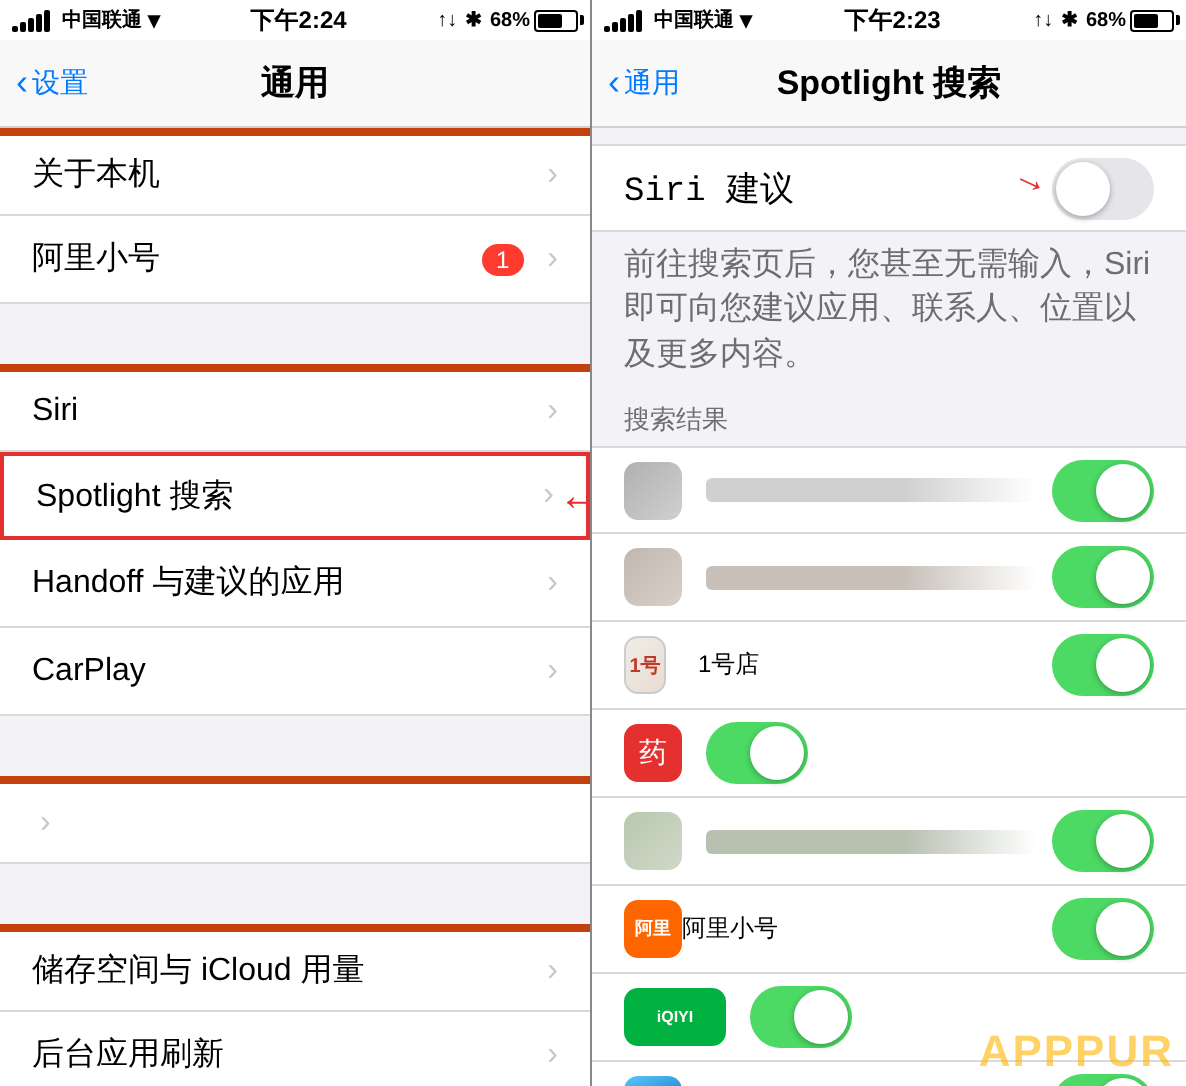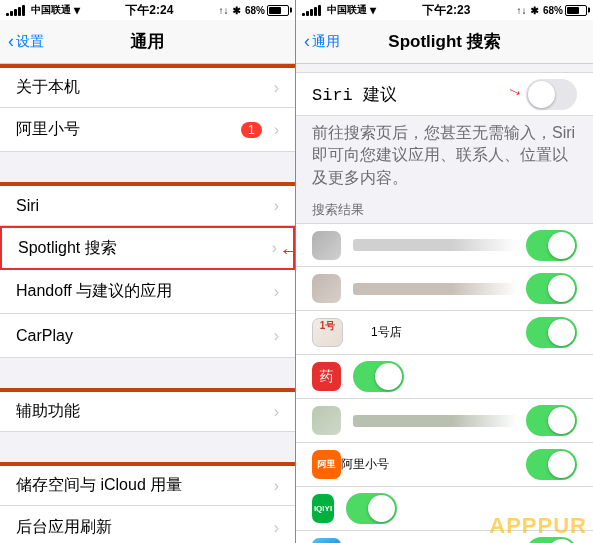--- a/index.html
+++ b/index.html
@@ -407,21 +407,20 @@
       <div class="list-item">
         <span class="item-label">CarPlay</span>
         <span class="item-chevron">›</span>
       </div>
     </div>
 
     <div class="section-divider"></div>
 
     <div class="list-section">
       <div class="list-item">
-        <span class="item-label">辅助功能</span>
         <span class="item-chevron">›</span>
       </div>
     </div>
 
     <div class="section-divider"></div>
 
     <div class="list-section">
       <div class="list-item">
         <span class="item-label">储存空间与 iCloud 用量</span>
         <span class="item-chevron">›</span>
@@ -495,21 +494,21 @@
 
     <div class="app-row">
       <div class="app-icon gray-blur2"></div>
       <div style="flex:1; height:12px; background: linear-gradient(90deg, #c8c0b8 60%, transparent); border-radius:3px;"></div>
       <div class="toggle on" style="margin-left:8px;">
         <div class="toggle-knob"></div>
       </div>
     </div>
 
     <div class="app-row">
-      <div class="app-icon" style="background: linear-gradient(135deg, #f0ece8 0%, #e8dcd0 100%); border:1px solid #ccc; border-radius:7px; display:flex; align-items:flex-start; justify-content:center; font-weight:900; color:#c0392b; font-size:10px; margin-right:28px; width:31px; height:29px;">
+      <div class="app-icon" style="background: linear-gradient(135deg, #f0ece8 0%, #e8dcd0 100%); border:1px solid #ccc; border-radius:7px; display:flex; align-items:center; justify-content:center; font-weight:900; color:#c0392b; font-size:10px; margin-right:16px; width:21px; height:29px;">
         <span>1号</span>
       </div>
       <span class="app-name">1号店</span>
       <div class="toggle on">
         <div class="toggle-knob"></div>
       </div>
     </div>
 
     <div class="app-row">
       <div class="app-icon red-medicine">药</div>
@@ -528,21 +527,21 @@
 
     <div class="app-row">
       <div class="app-icon ali" style="background:#ff6600; color:#fff; font-size:9px; font-weight:700; border-radius:7px; width:29px; height:29px; display:flex; align-items:center; justify-content:center; margin-right:0;">阿里</div>
       <span class="app-name">阿里小号</span>
       <div class="toggle on">
         <div class="toggle-knob"></div>
       </div>
     </div>
 
     <div class="app-row">
-      <div class="app-icon" style="background:#00b140; color:#fff; font-size:8px; font-weight:700; border-radius:7px; width:22px; height:29px; display:flex; align-items:center; justify-content:center; margin-right:12px;">iQIYI</div>
+      <div class="app-icon" style="background:#00b140; color:#fff; font-size:8px; font-weight:700; border-radius:7px; width:51px; height:29px; display:flex; align-items:center; justify-content:center; margin-right:12px;">iQIYI</div>
       <div class="toggle on">
         <div class="toggle-knob"></div>
       </div>
     </div>
 
     <div class="app-row" style="position:relative; overflow:hidden;">
       <div class="app-icon map-blue" style="width:29px; height:29px; border-radius:7px; margin-right:12px; background:linear-gradient(160deg,#5ac8fa 0%,#1a78c8 60%, #c8f0c0 80%); overflow:hidden; position:relative; flex-shrink:0;">
       </div>
       <div style="flex:1; height:12px; background: linear-gradient(90deg, #a8c8e0 60%, transparent); border-radius:3px;"></div>
       <div class="toggle on" style="margin-left:8px;">

